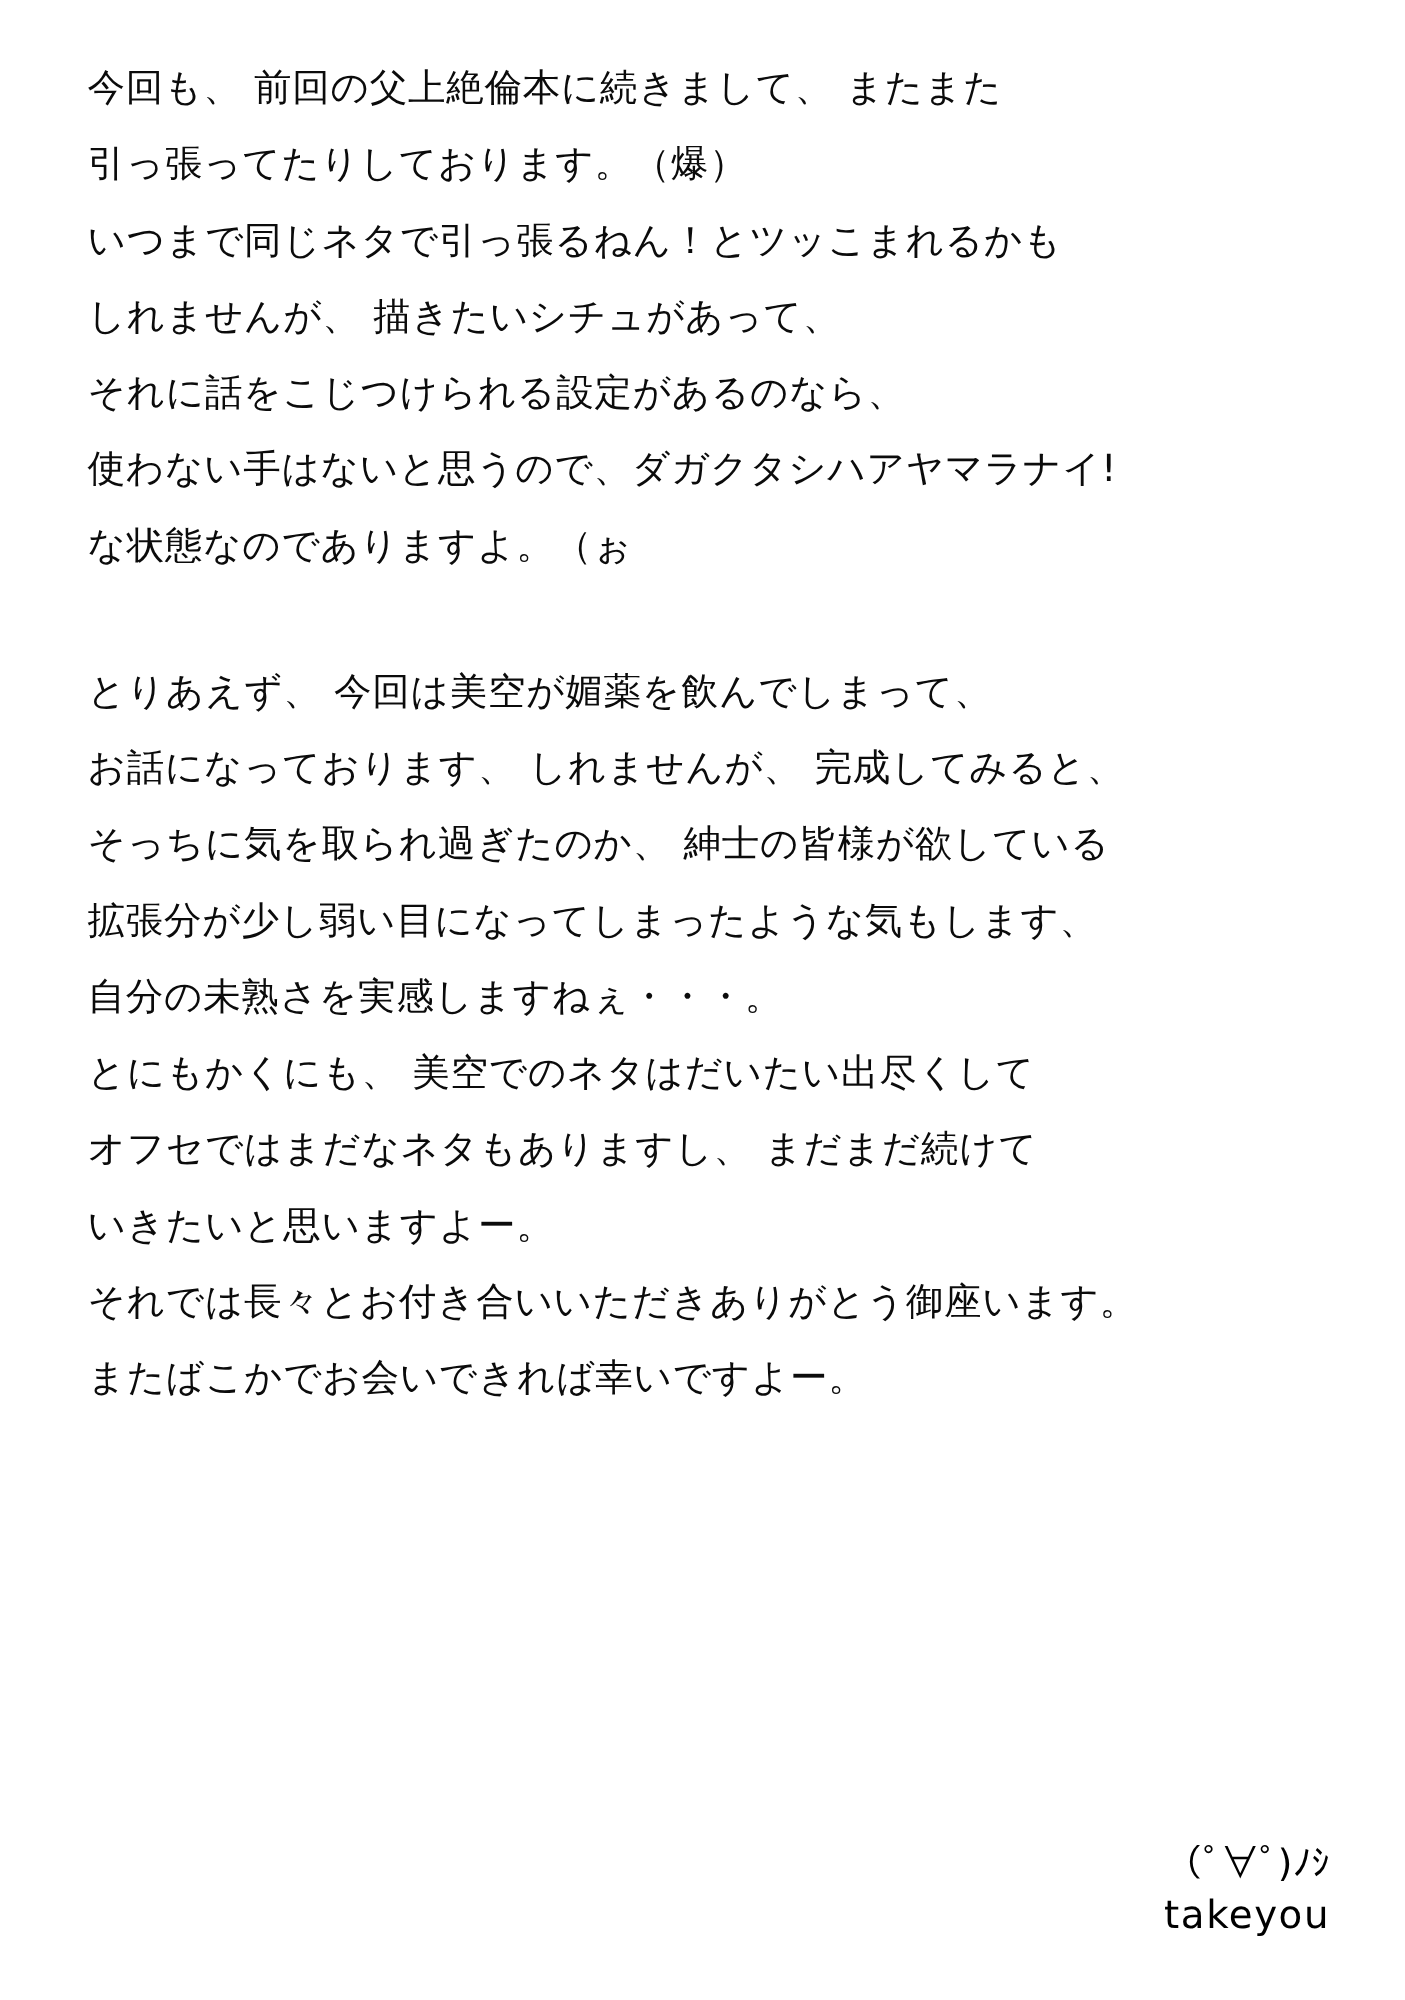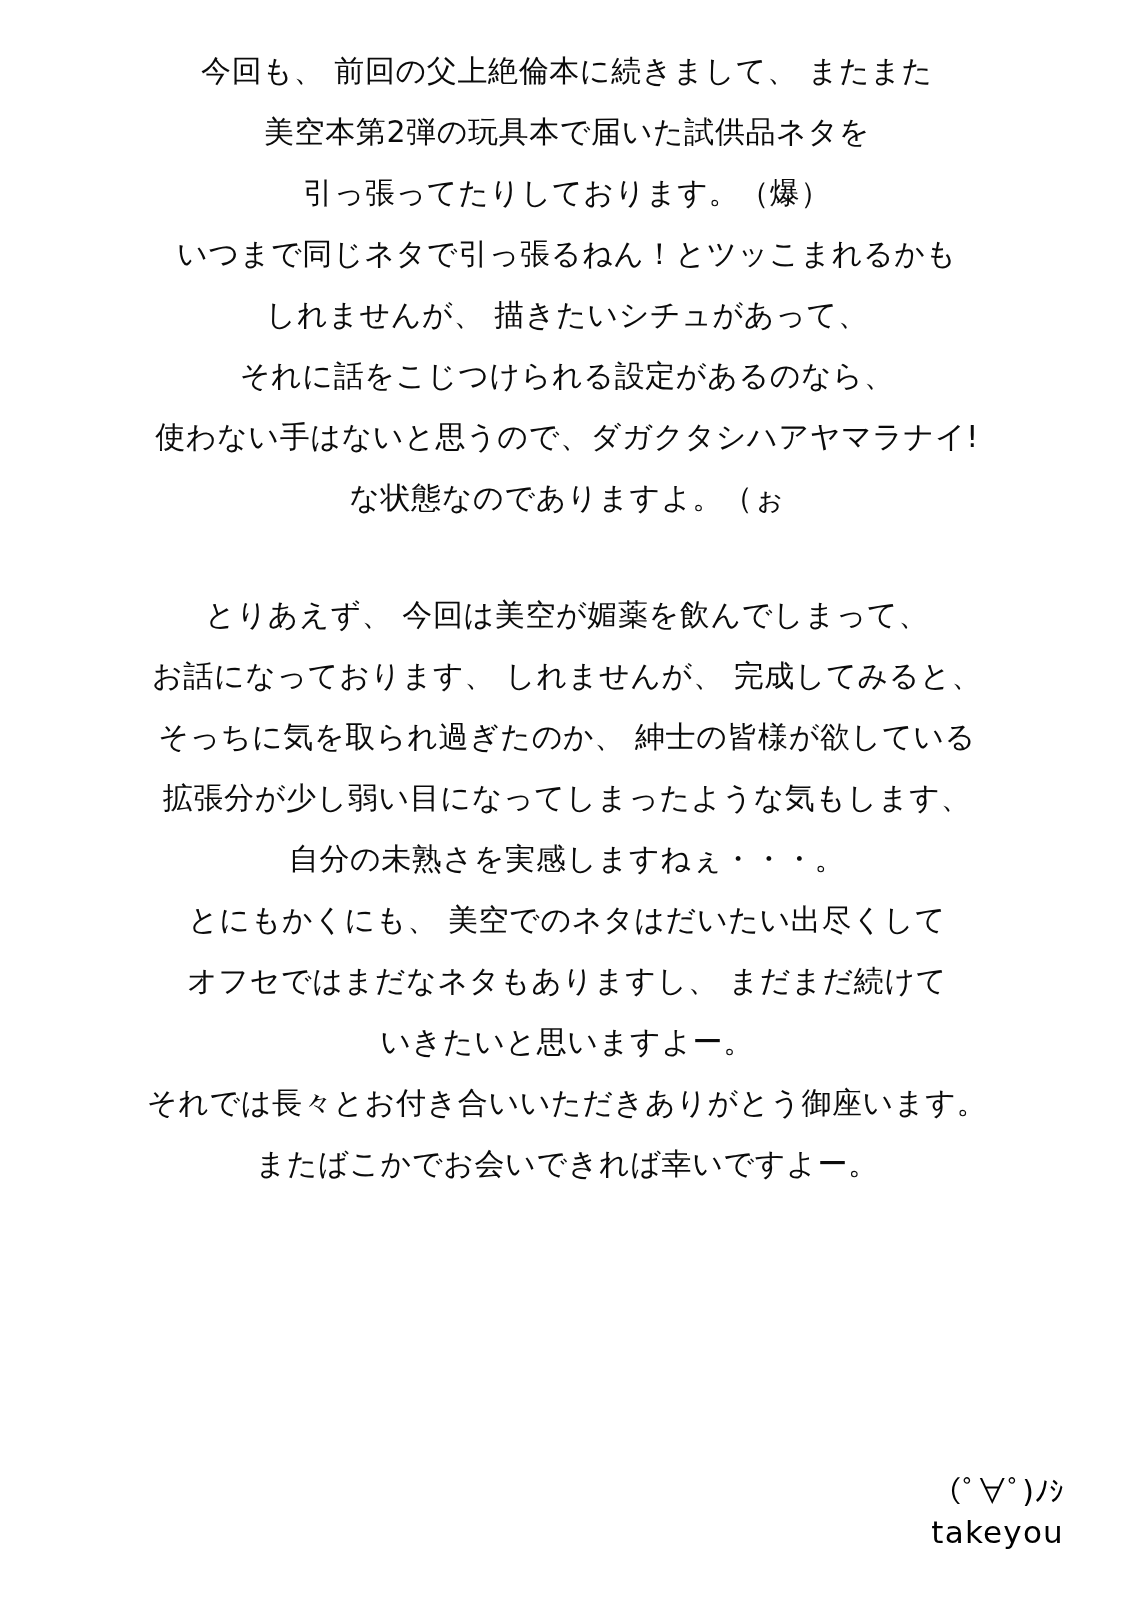--- a/index.html
+++ b/index.html
@@ -20,21 +20,20 @@
     height: 1600px;
     background: #ffffff;
     box-sizing: border-box;
     padding: 40px 60px 30px 70px;
   }
   .afterword {
     display: block;
   }
   .para {
     margin: 0 0 0 0;
-    text-align: center;
   }
   .para + .para {
     margin-top: 56px;
   }
   .line {
     display: block;
     font-size: 30px;
     line-height: 61px;
     letter-spacing: 0.02em;
     white-space: pre;
@@ -67,21 +66,20 @@
 </style>
 </head>
 <body>
 
 <div class="page">
 
   <div class="afterword">
 
     <div class="para">
       <span class="line">今回も、 前回の父上絶倫本に続きまして、 またまた</span>
-      <span class="line">美空本第2弾の玩具本で届いた試供品ネタを</span>
       <span class="line">引っ張ってたりしております。（爆）</span>
       <span class="line">いつまで同じネタで引っ張るねん！とツッこまれるかも</span>
       <span class="line">しれませんが、 描きたいシチュがあって、</span>
       <span class="line">それに話をこじつけられる設定があるのなら、</span>
       <span class="line">使わない手はないと思うので、ダガクタシハアヤマラナイ!</span>
       <span class="line">な状態なのでありますよ。（ぉ</span>
     </div>
 
     <div class="para">
       <span class="line">とりあえず、 今回は美空が媚薬を飲んでしまって、</span>

